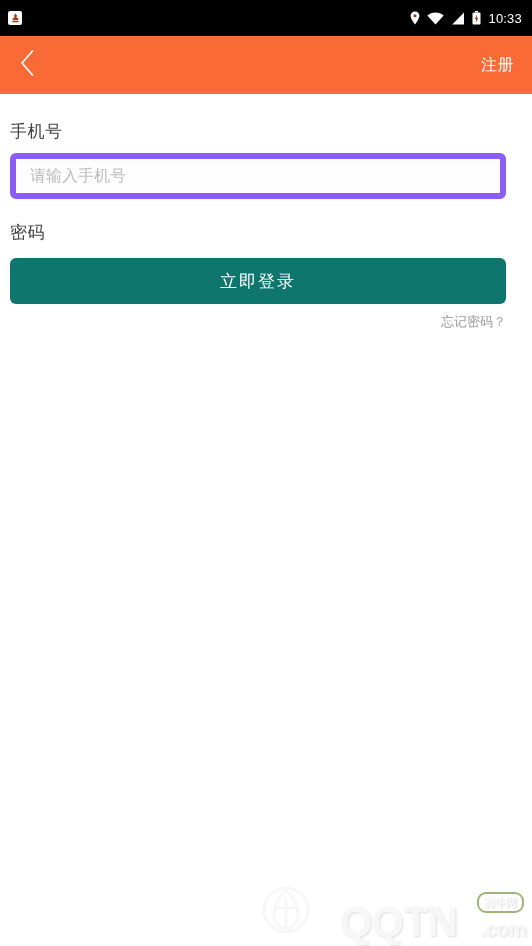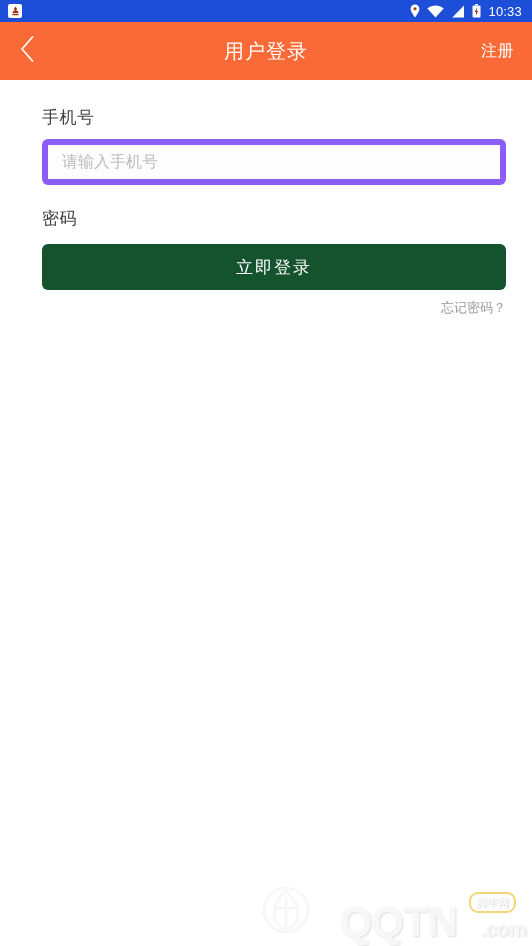--- a/index.html
+++ b/index.html
@@ -6,21 +6,21 @@
   html, body {
     width:532px; height:946px;
     font-family:"Liberation Sans", sans-serif;
     background:#ffffff;
     overflow:hidden;
   }
   .phone { position:relative; width:532px; height:946px; background:#ffffff; }
 
   
   .statusbar{
-    height:22px; background:#1d4ed8;
+    height:36px; background:#000000;
     display:flex; align-items:center; padding:0 10px 0 8px;
     color:#ffffff;
   }
   .sb-left{ display:flex; align-items:center; gap:6px; }
   .sb-spacer{ flex:1; }
   .sb-right{ display:flex; align-items:center; gap:7px; }
   .app-badge{
     width:14px; height:14px; background:#ffffff; border-radius:2px;
     display:flex; align-items:center; justify-content:center;
   }
@@ -41,42 +41,42 @@
     position:absolute; left:0; right:0; text-align:center;
     font-size:20px; color:#ffffff; letter-spacing:1px;
     pointer-events:none;
   }
   .register-btn{
     position:absolute; right:18px; font-size:16px; color:#ffffff;
     cursor:pointer; letter-spacing:.5px;
   }
 
   
-  .form{ padding:26px 26px 0 42px; }
+  .form{ padding:26px 26px 0 10px; }
   .field-label{
     font-size:17px; color:#3f3f3f; margin-bottom:10px; letter-spacing:.5px;
   }
   .field{
     position:relative; height:46px; margin-bottom:22px;
     border:6px solid #8b5cf6; border-radius:6px; background:#fdfdfd;
     display:flex; align-items:center;
   }
   .field input{
     flex:1; height:100%; border:none; outline:none; background:transparent;
     padding:0 14px; font-size:16px; color:#333;
     font-family:"Liberation Sans", sans-serif;
   }
   .field input::placeholder{ color:#bcbcbc; }
   .eye-toggle{
     width:46px; height:100%; display:flex; align-items:center; justify-content:center;
     cursor:pointer;
   }
 
   .login-btn{
-    width:100%; height:46px; background:#14532d; border:none; border-radius:6px;
+    width:100%; height:46px; background:#0f766e; border:none; border-radius:6px;
     color:#ffffff; font-size:17px; letter-spacing:2px; cursor:pointer;
     font-family:"Liberation Sans", sans-serif;
     margin-top:4px;
   }
   .forgot-row{ display:flex; justify-content:flex-end; margin-top:9px; }
   .forgot-link{ font-size:13px; color:#9a9a9a; cursor:pointer; }
 
   
   .watermark{
     position:absolute; right:6px; bottom:4px;
@@ -86,22 +86,22 @@
   .wm-logo{ margin-bottom:2px; }
   .wm-textwrap{ position:relative; }
   .wm-text{
     font-size:42px; font-weight:bold; color:#f2f2f2; line-height:.95;
     letter-spacing:-1px; text-shadow:1px 1px 2px rgba(120,120,120,.45);
     font-family:"Liberation Sans", sans-serif;
     margin-left:24px;
   }
   .wm-dom{ font-size:21px; }
   .wm-badge{
-    position:absolute; top:-10px; right:10px;
-    border:2px solid #eab308; border-radius:9px;
+    position:absolute; top:-10px; right:2px;
+    border:2px solid #4d7c0f; border-radius:9px;
     padding:1px 5px; font-size:11px; color:#f5f5f5;
     text-shadow:1px 1px 1px rgba(120,120,120,.45);
     font-weight:bold;
   }
 </style>
 </head>
 <body>
 
 <div class="phone">
 
@@ -143,21 +143,20 @@
   </div>
 
   <div class="appbar">
     <div class="back-btn">
       <span>
         <svg width="17" height="28" viewBox="0 0 17 28">
           <path d="M13.5 2 L3 14 L13.5 26" fill="none" stroke="#ffffff" stroke-width="1.7" stroke-linecap="round" stroke-linejoin="round"></path>
         </svg>
       </span>
     </div>
-    <div class="appbar-title">用户登录</div>
     <div class="register-btn">注册</div>
   </div>
 
   <div class="form">
 
     <div class="field-label">手机号</div>
     <div class="field">
       <input type="text" value="" placeholder="请输入手机号" style="">
     </div>
 

